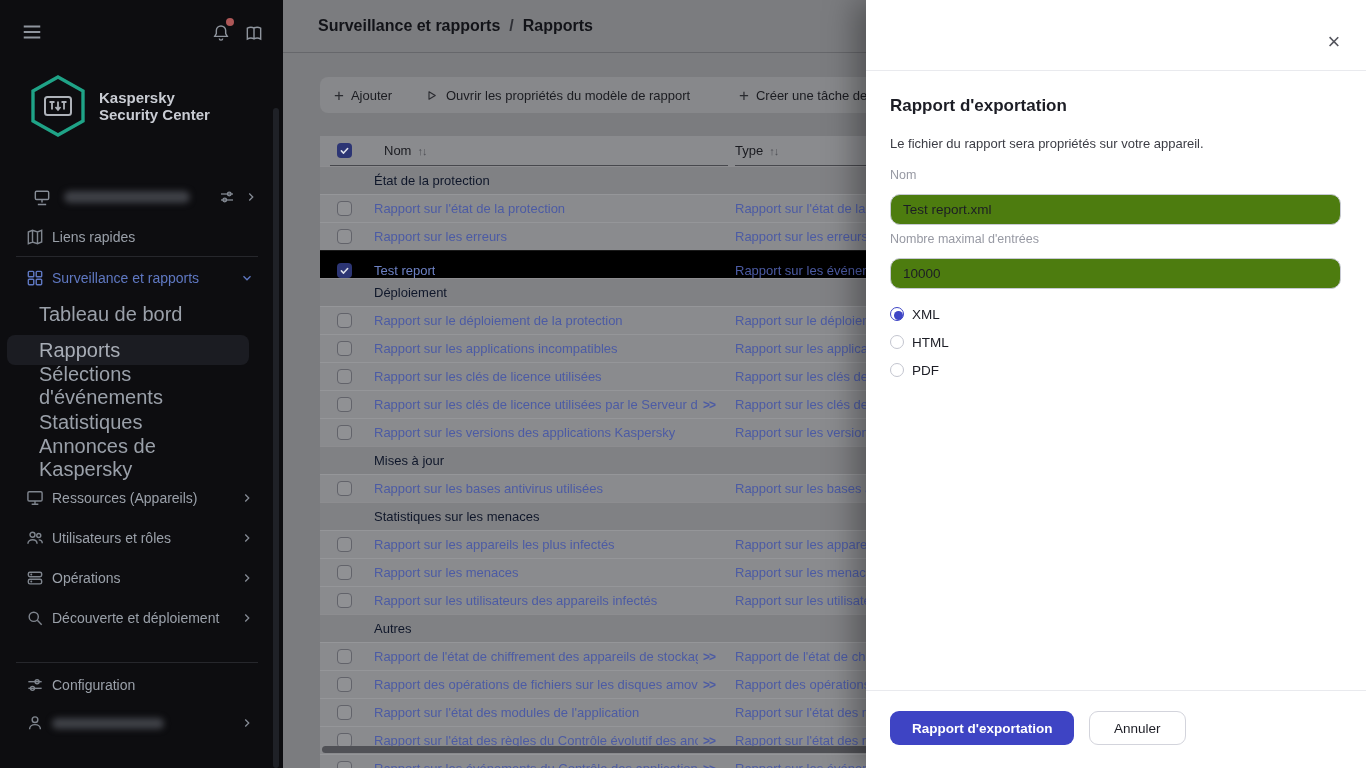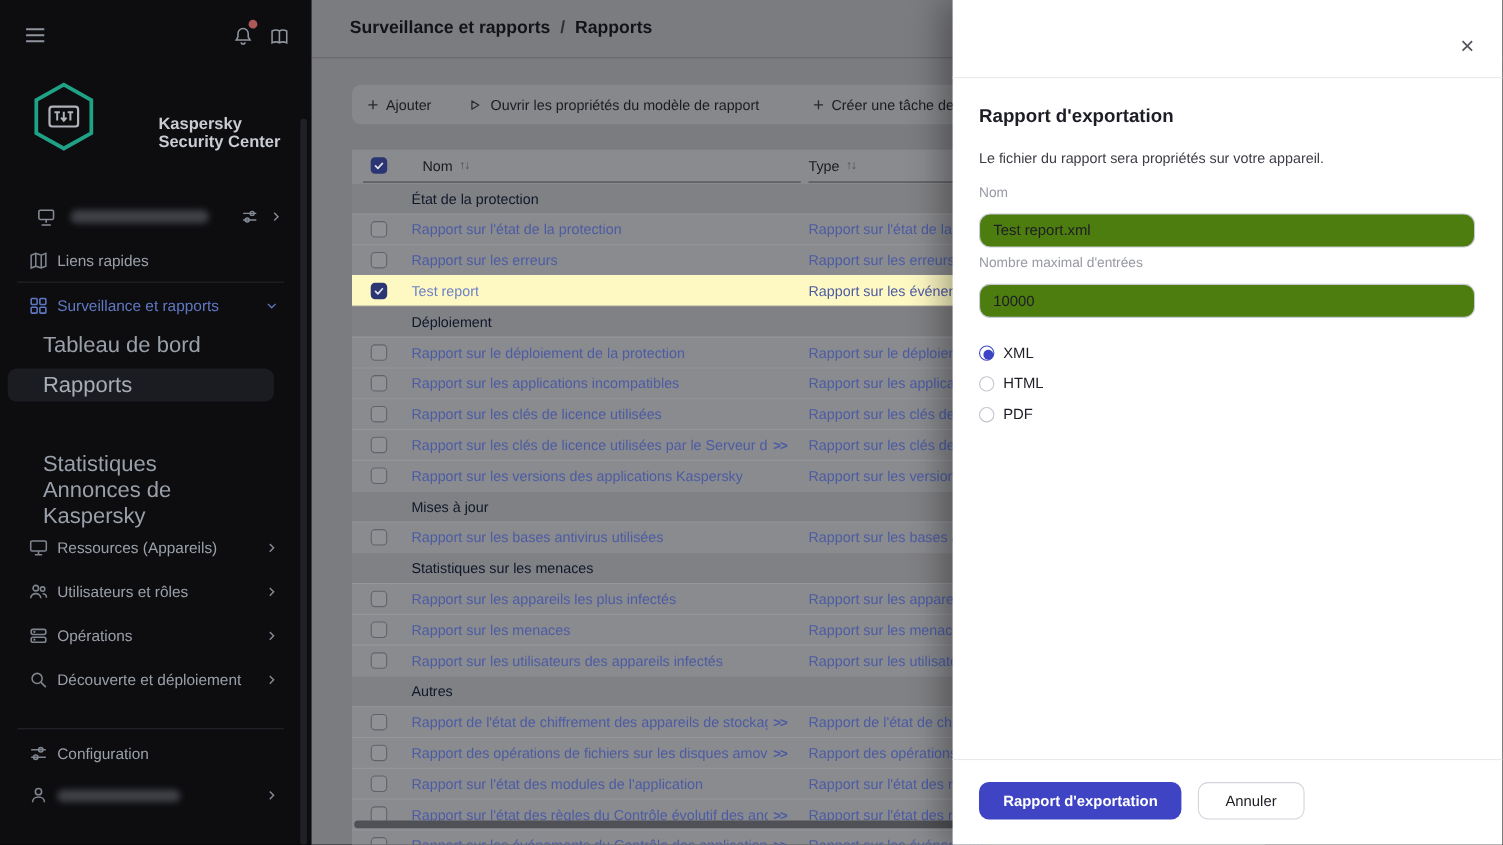--- a/index.html
+++ b/index.html
@@ -8,21 +8,21 @@
   #app { position:relative; width:1366px; height:768px; overflow:hidden; }
 
   
   .sidebar { position:absolute; left:0; top:0; width:283px; height:768px; background:#0D0D10; z-index:2; }
   .sb-scrollstrip { position:absolute; left:273px; top:108px; width:6px; height:660px; background:#1F2127; border-radius:3px; }
   .iconbtn { position:absolute; display:flex; align-items:center; justify-content:center; color:#8F959E; cursor:pointer; }
   .hamburger { left:20px; top:20px; width:24px; height:24px; }
   .bellbtn { left:209px; top:21px; width:24px; height:24px; }
   .bookbtn { left:242px; top:22px; width:24px; height:24px; }
   .notifdot { position:absolute; left:17px; top:-3px; width:8px; height:8px; border-radius:50%; background:#AD5757; }
-  .logo { position:absolute; left:29px; top:74px; width:230px; height:64px; display:flex; align-items:flex-end;gap:45px; }
+  .logo { position:absolute; left:29px; top:74px; width:230px; height:64px; display:flex; align-items:center; }
   .brand { margin-left:12px; color:#C9CCD3; font-size:15px; font-weight:bold; line-height:17px; }
   .srvrow { position:absolute; left:16px; top:180px; width:242px; height:34px; display:flex; align-items:center; color:#868C96; cursor:pointer; }
   .redacted { background:#3F4147; border-radius:6px; filter:blur(3px); }
   .nav-item { position:absolute; left:16px; width:242px; height:40px; display:flex; align-items:center; color:#9AA0A9; font-size:14px; cursor:pointer; }
   .nav-item .ico { margin-left:9px; margin-right:7px; width:20px; height:20px; color:#7F858E; flex:none; }
   .nav-item .spacer { flex:1; }
   .nav-item .chev { margin-right:4px; color:#868C96; flex:none; }
   .nav-item.active { color:#5F78C2; }
   .nav-item.active .ico { color:#5F78C2; }
   .nav-sub { position:absolute; left:7px; width:242px; height:40px; display:flex; align-items:center; padding-left:32px; color:#9AA0A9; font-size:20px; cursor:pointer; }
@@ -40,41 +40,41 @@
   .tbtn .playico { color:#2A2B30; display:flex; }
 
   .rtable { position:absolute; left:37px; top:136px; width:830px; height:632px; background:#8A8B8E; overflow:hidden; }
   .thead { height:30px; display:flex; align-items:center; font-size:13px; color:#1A1B20; }
   .th-left { width:398px; height:100%; display:flex; align-items:center; border-bottom:1px solid #47484D; margin-left:10px; }
   .th-type { width:380px; height:100%; display:flex; align-items:center; border-bottom:1px solid #47484D; margin-left:7px; padding-left:0; }
   .sortg { font-size:11px; color:#4F5056; margin-left:6px; letter-spacing:-1px; }
   .trow { height:28px; display:flex; align-items:center; border-top:1px solid rgba(255,255,255,0.10); font-size:13px; }
   .trow.group { background:#808184; color:#0f172a; }
   .trow.group .gname { margin-left:54px; }
-  .trow.sel { background:#fef9c3; }
+  .trow.sel { background:#000000;align-items:flex-end; }
   .c-check { width:54px; flex:none; display:flex; align-items:center; padding-left:17px; }
   .cbox { width:15px; height:15px; border-radius:4px; border:1.5px solid #62636A; background:rgba(255,255,255,0.06); cursor:pointer; }
   .cbox.checked { border:none; background:#2C3574; display:flex; align-items:center; justify-content:center; }
   .thead .c-check { padding-left:7px; }
   .c-name { width:361px; flex:none; display:flex; align-items:center; color:#4C5BA4; white-space:nowrap; }
   .trow.sel .c-name { color:#6D81C4; }
   .c-name .nm { display:inline-block; max-width:324px; overflow:hidden; cursor:pointer; }
   .c-name .more { margin-left:5px; letter-spacing:-1px; cursor:pointer; font-weight:bold; font-size:12px; }
   .c-type { flex:1; color:#4C5BA4; white-space:nowrap; overflow:hidden; }
   .hscroll { position:absolute; left:39px; top:746px; width:788px; height:7px; border-radius:4px; background:#505156; z-index:3; cursor:pointer; }
 
   
   .modal { position:absolute; left:866px; top:0; width:500px; height:768px; background:#FFFFFF; z-index:5; box-shadow:-10px 0 30px rgba(0,0,0,0.35); }
   .m-close { position:absolute; left:452px; top:26px; width:32px; height:32px; display:flex; align-items:center; justify-content:center; font-size:22px; color:#54555D; cursor:pointer; }
   .m-topline { position:absolute; left:0; top:70px; width:500px; height:1px; background:#E9EAEE; }
   .m-title { position:absolute; left:24px; top:96px; font-size:17px; font-weight:bold; color:#1C1D25; }
   .m-sub { position:absolute; left:24px; top:136px; font-size:13px; color:#3C3D45; }
   .f-label { position:absolute; left:24px; font-size:12.5px; color:#9799A3; }
   .f-input { position:absolute; left:24px; width:451px; height:31px; border:1px solid #C7C9D3; border-radius:10px; background:#4d7c0f; padding:0 12px; font-size:13.5px; color:#1C1D25; font-family:"Liberation Sans", sans-serif; outline:none; }
-  .radio-row { position:absolute; left:24px; height:28px; display:flex; align-items:flex-end; gap:8px; font-size:13.5px; color:#1C1D25; cursor:pointer; }
+  .radio-row { position:absolute; left:24px; height:28px; display:flex; align-items:center; gap:8px; font-size:13.5px; color:#1C1D25; cursor:pointer; }
   .rdot { width:14px; height:14px; border-radius:50%; border:1.5px solid #C3C5CF; background:#fff; position:relative; flex:none; }
   .rdot.on { border-color:#3E45C5; }
   .rdot.on::after { content:""; position:absolute; left:2.5px; top:2.5px; width:9px; height:9px; border-radius:50%; background:#3E45C5; }
   .m-footline { position:absolute; left:0; top:690px; width:500px; height:1px; background:#E9EAEE; }
   .btn-primary { position:absolute; left:24px; top:711px; height:34px; padding:0 22px; background:#3E44C4; color:#fff; border:none; border-radius:9px; font-size:13.5px; font-weight:bold; font-family:"Liberation Sans", sans-serif; cursor:pointer; }
   .btn-secondary { position:absolute; left:223px; top:711px; height:34px; padding:0 24px; background:#fff; color:#1C1D25; border:1px solid #D3D4DC; border-radius:9px; font-size:13.5px; font-family:"Liberation Sans", sans-serif; cursor:pointer; }
 
   svg { display:block; }
 </style>
 </head>
@@ -165,20 +165,23 @@
             <path d="M6 9l6 6 6-6"></path>
           </svg>
       </span>
     </div>
 
     <div class="nav-sub" style="top:294px;">
       <span>Tableau de bord</span>
     </div>
     <div class="nav-sub selected" style="top:335px;">
       <span>Rapports</span>
+    </div>
+    <div class="nav-sub" style="top:366px;">
+      <span>Sélections d'événements</span>
     </div>
     <div class="nav-sub" style="top:402px;">
       <span>Statistiques</span>
     </div>
     <div class="nav-sub" style="top:438px;">
       <span>Annonces de Kaspersky</span>
     </div>
 
     <div class="nav-item" style="top:518px;">
       <span class="ico">

